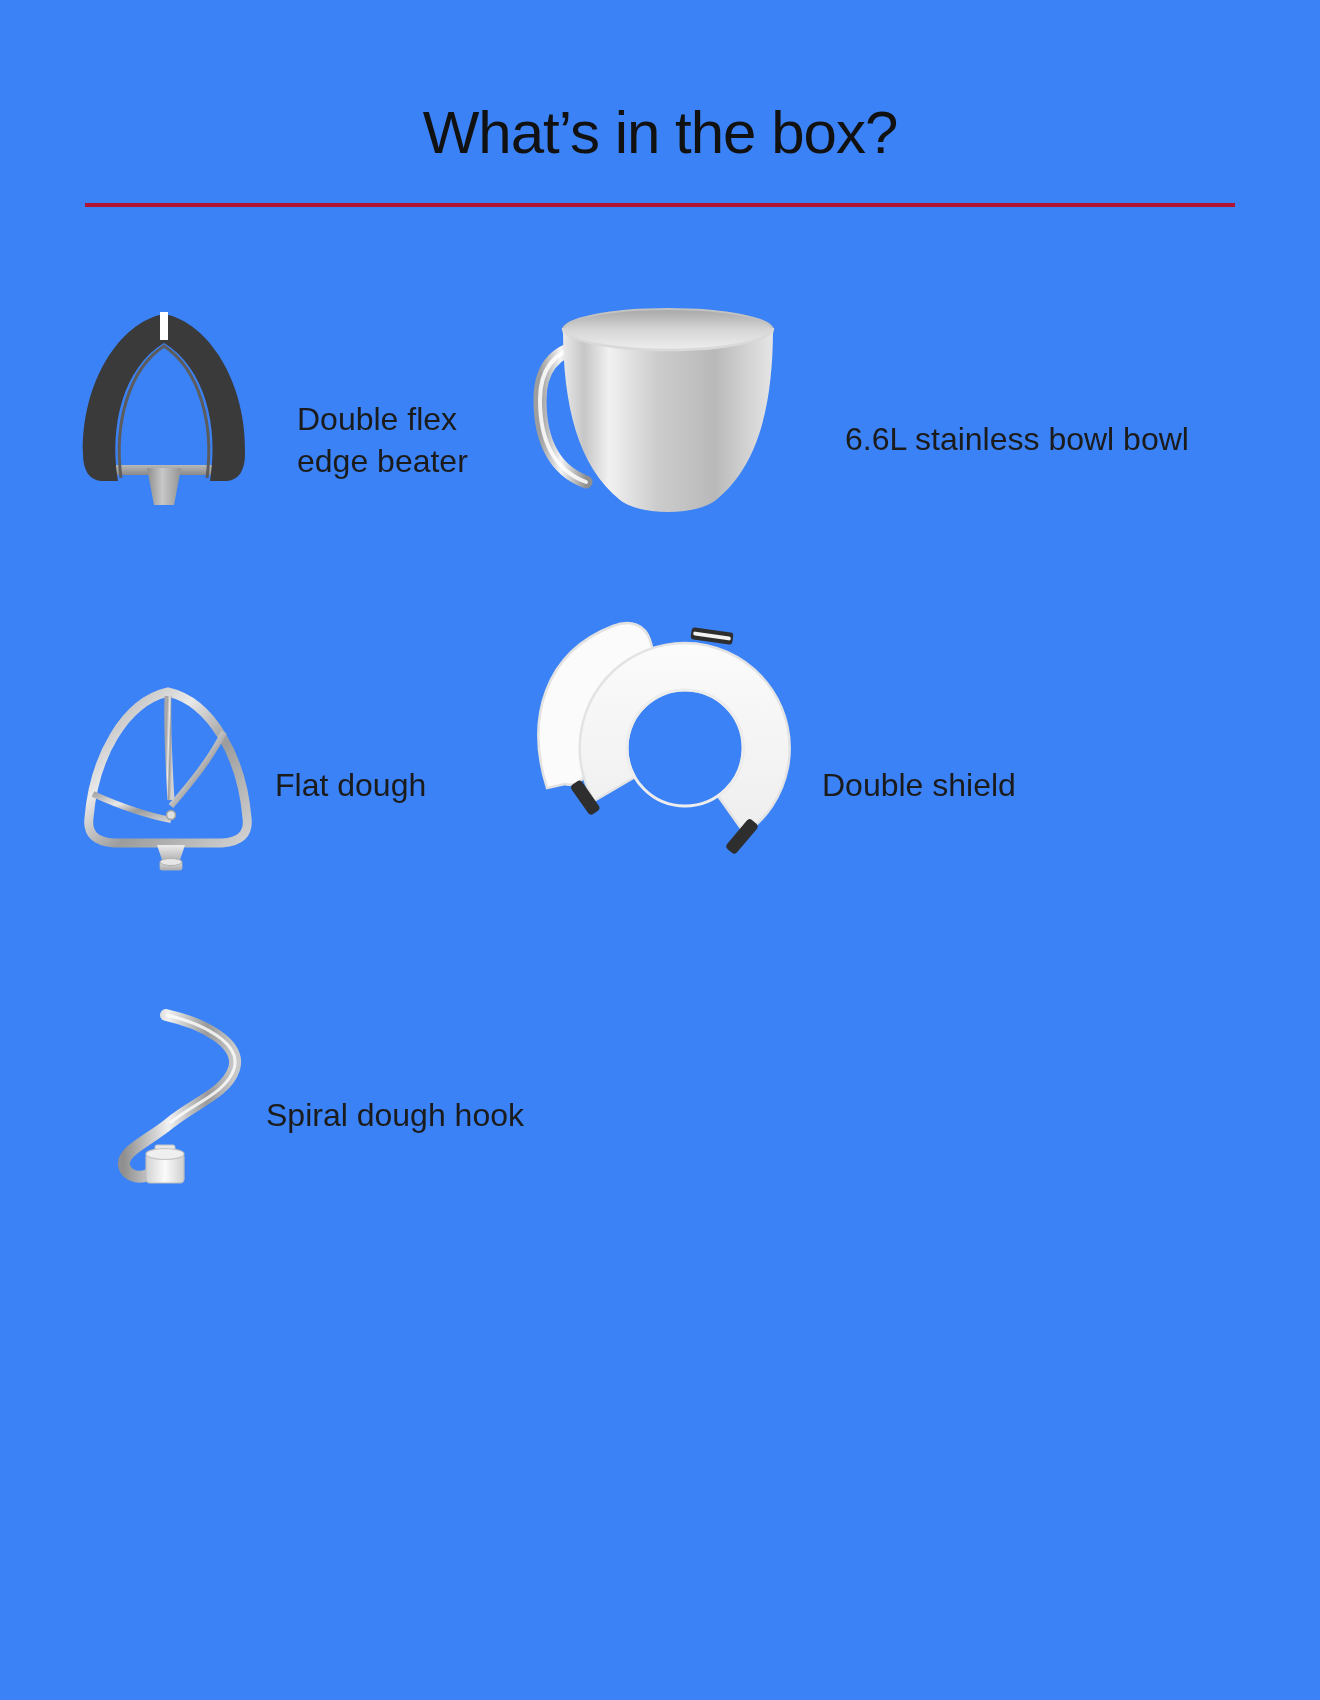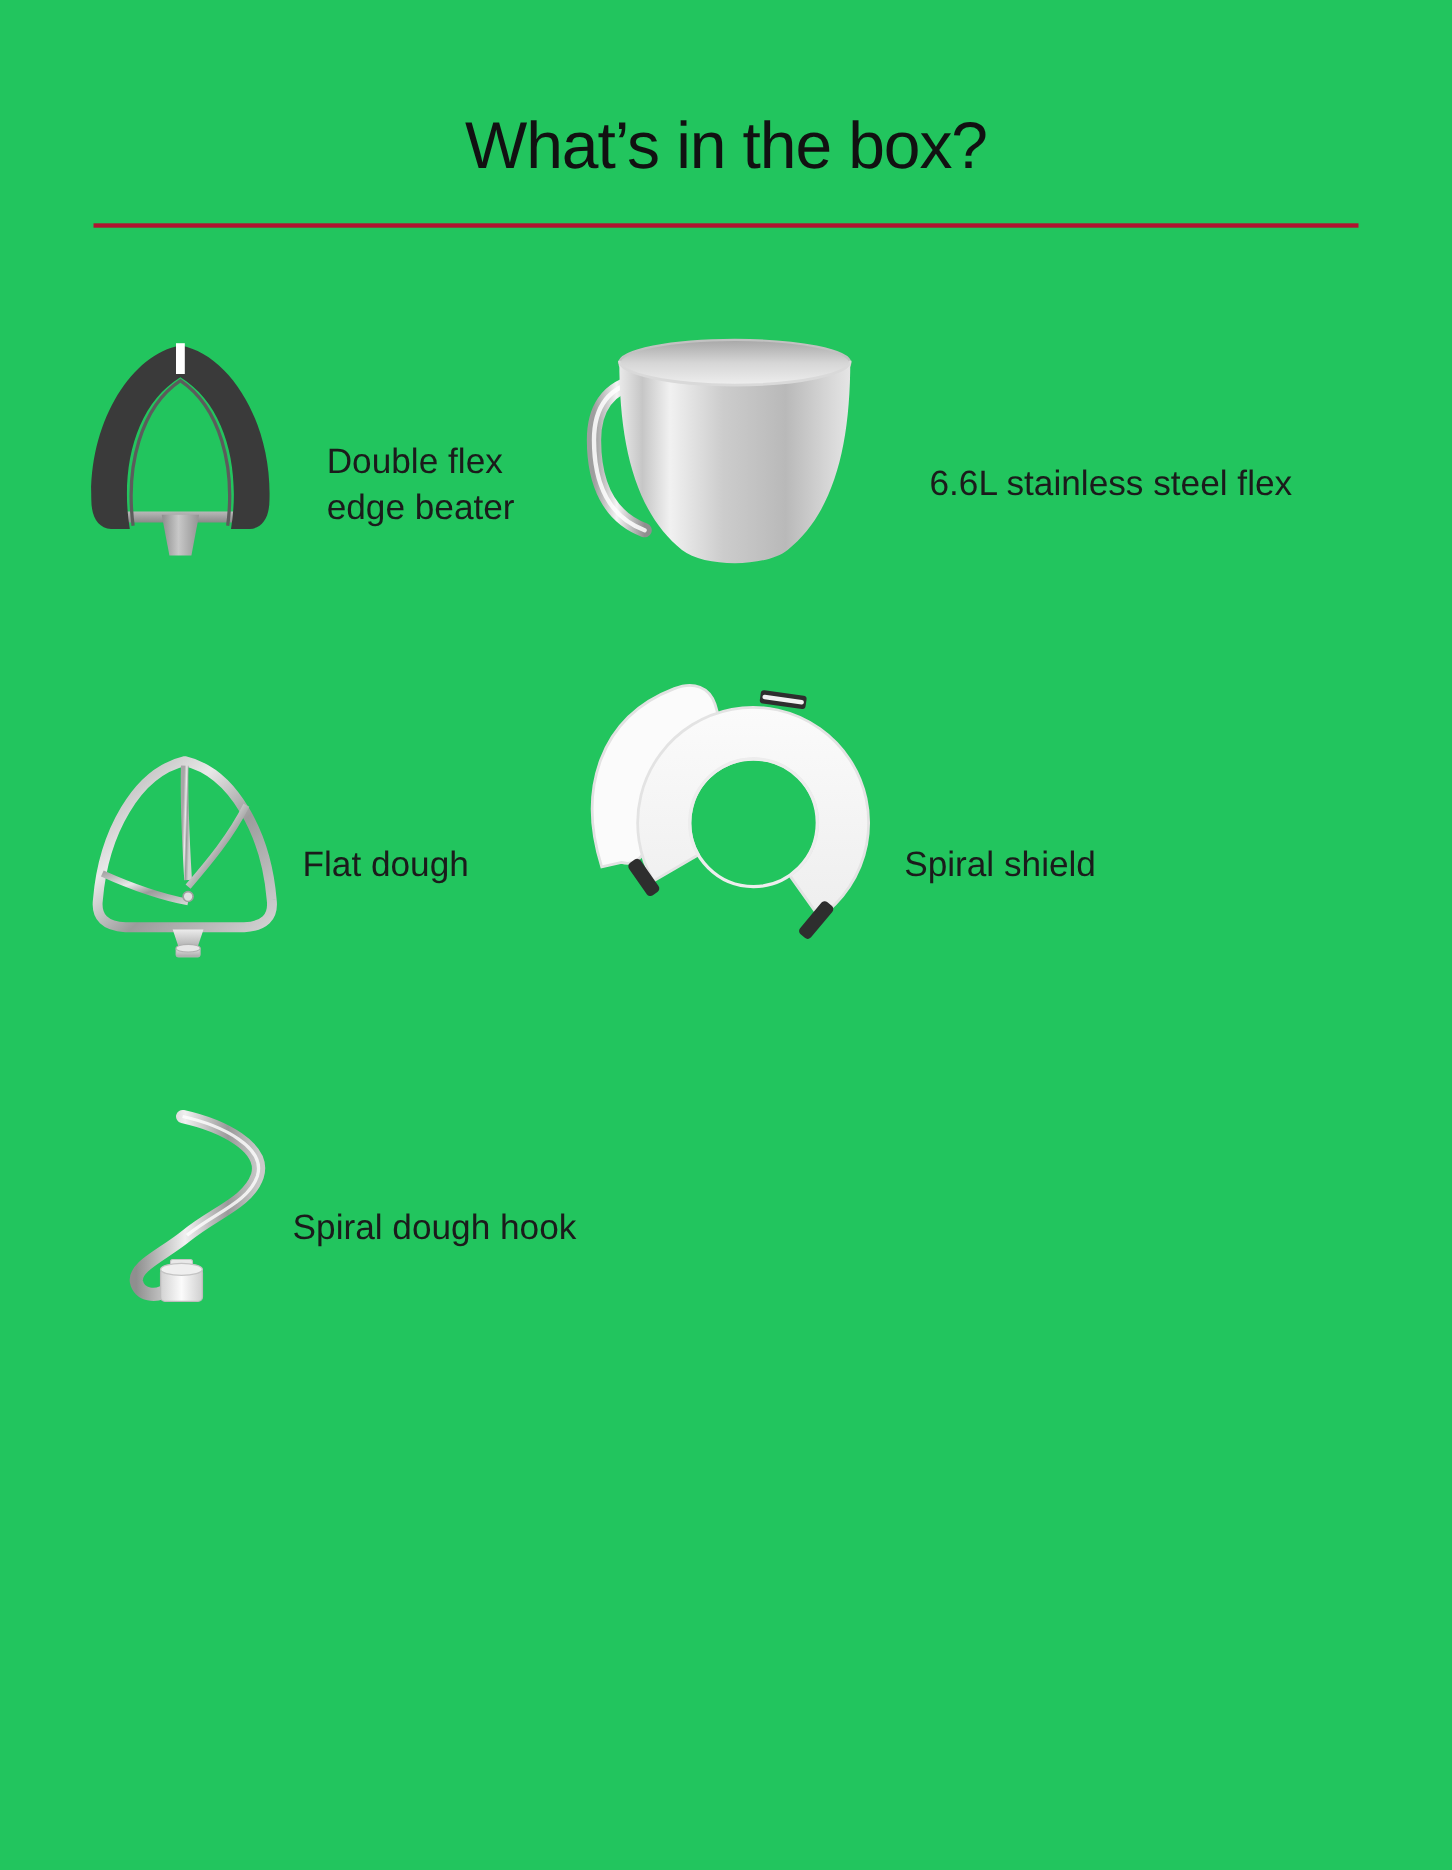--- a/index.html
+++ b/index.html
@@ -50,21 +50,21 @@
   .i3-img { left: 72px;  top: 682px; }
   .i3-label { left: 275px; top: 764px; }
   .i4-img { left: 515px; top: 598px; }
   .i4-label { left: 822px; top: 764px; }
   .i5-img { left: 98px;  top: 1003px; }
   .i5-label { left: 266px; top: 1094px; }
 </style>
 </head>
 <body>
 
-<div class="page" style="background: #22c55e;">
+<div class="page" style="background: #3b82f6;">
 
   <h1 class="title">What’s in the box?</h1>
   <div class="rule" style="background: rgb(177, 20, 48);"></div>
 
   <div class="item">
     <div class="img i1-img">
       <svg width="180" height="198" viewBox="0 0 180 198">
         <defs>
           <linearGradient id="fstem" x1="0" y1="0" x2="1" y2="0">
             <stop offset="0" stop-color="#8d8d8d"></stop>
@@ -111,21 +111,21 @@
           </linearGradient>
         </defs>
         <path d="M54,52 C22,58 12,80 12,106 C12,146 26,176 58,188" fill="none" stroke="url(#hdl)" stroke-width="13" stroke-linecap="round"></path>
         <path d="M54,52 C22,58 12,80 12,106 C12,146 26,176 58,188" fill="none" stroke="#ffffff" stroke-width="4" stroke-linecap="round" opacity="0.85"></path>
         <ellipse cx="140" cy="36" rx="105" ry="21" fill="url(#bwlin)"></ellipse>
         <ellipse cx="140" cy="36" rx="105" ry="21" fill="none" stroke="#c2c2c2" stroke-width="2"></ellipse>
         <path d="M35,34 C35,112 50,172 92,206 C112,222 168,222 188,206 C230,172 245,112 245,34 C245,46 198,56 140,56 C82,56 35,46 35,34 Z" fill="url(#bwl)"></path>
         <path d="M35,34 C35,46 82,56 140,56 C198,56 245,46 245,34" fill="none" stroke="#d9d9d9" stroke-width="2.5"></path>
       </svg>
     </div>
-    <div class="label i2-label">6.6L stainless steel flex</div>
+    <div class="label i2-label">6.6L stainless bowl bowl</div>
   </div>
 
   <div class="item">
     <div class="img i3-img">
       <svg width="192" height="190" viewBox="0 0 192 190">
         <defs>
           <linearGradient id="chr" x1="0" y1="0" x2="1" y2="1">
             <stop offset="0" stop-color="#a7a7a7"></stop>
               <stop offset="0.35" stop-color="#e9e9e9"></stop>
               <stop offset="0.6" stop-color="#9c9c9c"></stop>
@@ -166,21 +166,21 @@
             <rect x="178" y="36" width="38" height="4" rx="2" fill="#f2f2f2"></rect>
           </g>
         <g transform="rotate(-35 72 196)">
             <rect x="62" y="180" width="13" height="36" rx="4" fill="#2e2e2e"></rect>
           </g>
         <g transform="rotate(40 228 238)">
             <rect x="221" y="220" width="13" height="38" rx="4" fill="#2e2e2e"></rect>
           </g>
       </svg>
     </div>
-    <div class="label i4-label">Spiral shield</div>
+    <div class="label i4-label">Double shield</div>
   </div>
 
   <div class="item">
     <div class="img i5-img">
       <svg width="168" height="182" viewBox="0 0 168 182">
         <defs>
           <linearGradient id="hk" x1="0" y1="0" x2="1" y2="0">
             <stop offset="0" stop-color="#8f8f8f"></stop>
               <stop offset="0.4" stop-color="#f0f0f0"></stop>
               <stop offset="0.75" stop-color="#9a9a9a"></stop>

